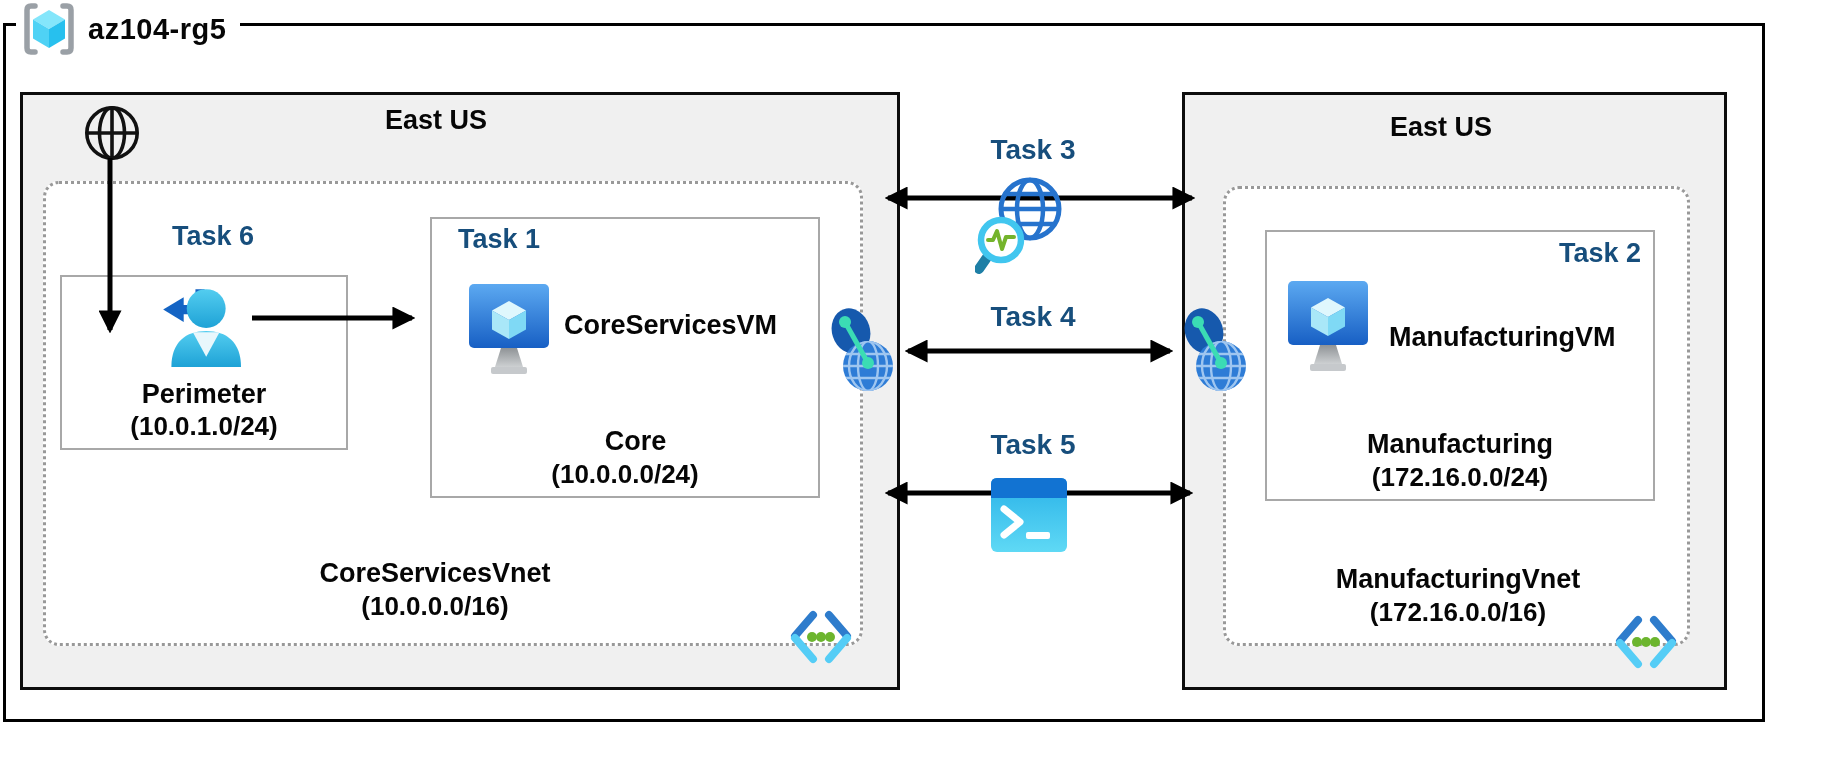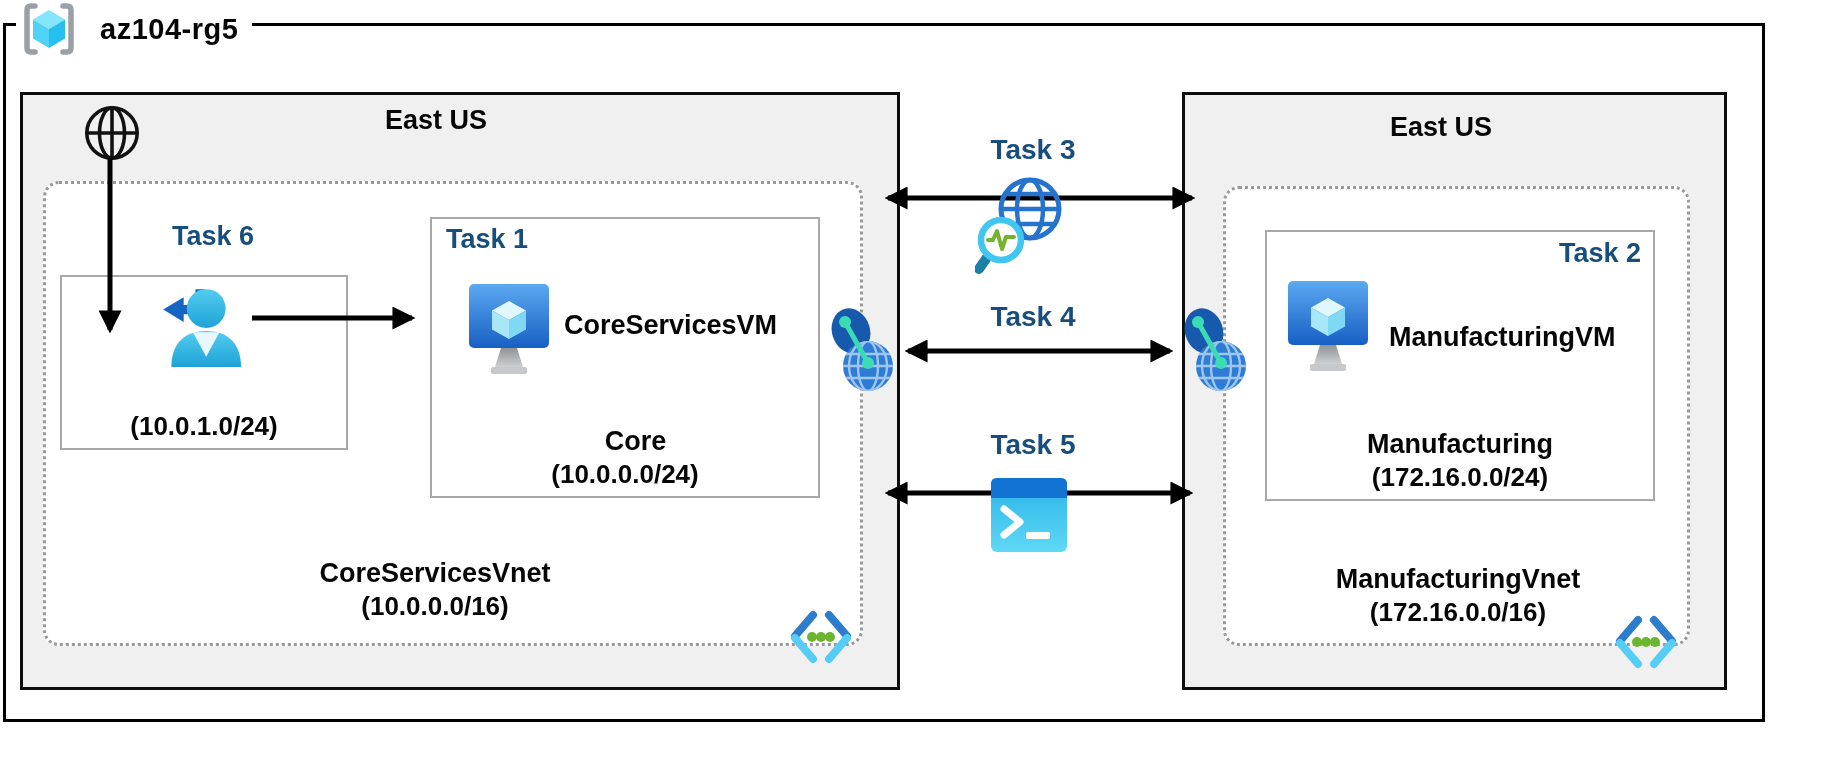--- a/index.html
+++ b/index.html
@@ -1,21 +1,21 @@
 <!DOCTYPE html>
 <html><head>
 <meta charset="utf-8">
 <style>
   html,body{margin:0;padding:0;background:#fff;}
   #stage{position:relative;width:1828px;height:759px;background:#fff;overflow:hidden;
          font-family:"Liberation Sans",sans-serif;font-weight:700;color:#060606;}
   .abs{position:absolute;}
   
   #rg-frame{left:3px;top:23px;width:1762px;height:699px;border:3px solid #000;box-sizing:border-box;background:#fff;}
-  #rg-label{left:16px;top:0;height:58px;background:#fff;display:flex;align-items:center;gap:22px;padding:0 14px 0 4px;z-index:4;}
+  #rg-label{left:16px;top:0;height:58px;background:#fff;display:flex;align-items:center;gap:10px;padding:0 14px 0 4px;z-index:4;}
   #rg-label .rg-text{font-size:29px;letter-spacing:0.5px;}
   
   .region{background:#f0f0f0;border:3px solid #0d0d0d;box-sizing:border-box;z-index:1;}
   #region-left{left:20px;top:92px;width:880px;height:598px;}
   #region-right{left:1182px;top:92px;width:545px;height:598px;}
   .region-title{font-size:27px;text-align:center;padding-left:38px;}
   
   .vnet-box{border:3px dotted #999;border-radius:16px;background:#fff;box-sizing:border-box;}
   
   .wbox{background:#fff;border:2px solid #a8a8a8;box-sizing:border-box;}
@@ -77,25 +77,26 @@
                 <stop offset="1" stop-color="#1ea2d6"></stop>
             </linearGradient>
           </defs>
           <path d="M44,6 V22 Q44,26 40,26 H26" fill="none" stroke="#1464c4" stroke-width="9"></path>
           <polygon points="28,14 28,38 8,26" fill="#1464c4"></polygon>
           <circle cx="50" cy="25" r="19" fill="url(#pg)"></circle>
           <path d="M16,82 C16,58 30,47 50,47 C70,47 84,58 84,82 Z" fill="url(#pg)"></path>
           <polygon points="37,48 63,48 50,72" fill="#e8f7fc"></polygon>
         </svg>
       </span>
+      <div class="abs name-line" style="top:102px;">Perimeter</div>
       <div class="abs cidr-line" style="top:134px;">(10.0.1.0/24)</div>
     </div>
 
     <div class="abs wbox" style="left:407px;top:122px;width:390px;height:281px;">
-      <div class="abs task-label" style="left:14px;top:5px;">Task 1</div>
+      <div class="abs task-label" style="left:26px;top:5px;">Task 1</div>
       <span class="abs" style="left:36px;top:64px;">
         <svg width="82" height="98" viewBox="0 0 82 98">
           <defs>
             <linearGradient id="vmg1" x1="0" y1="0" x2="0" y2="1">
               <stop offset="0" stop-color="#5ca9f1"></stop>
                 <stop offset="1" stop-color="#175fc4"></stop>
             </linearGradient>
             <linearGradient id="vms1" x1="0" y1="0" x2="0" y2="1">
               <stop offset="0" stop-color="#8f9396"></stop>
                 <stop offset="1" stop-color="#cdd0d2"></stop>

